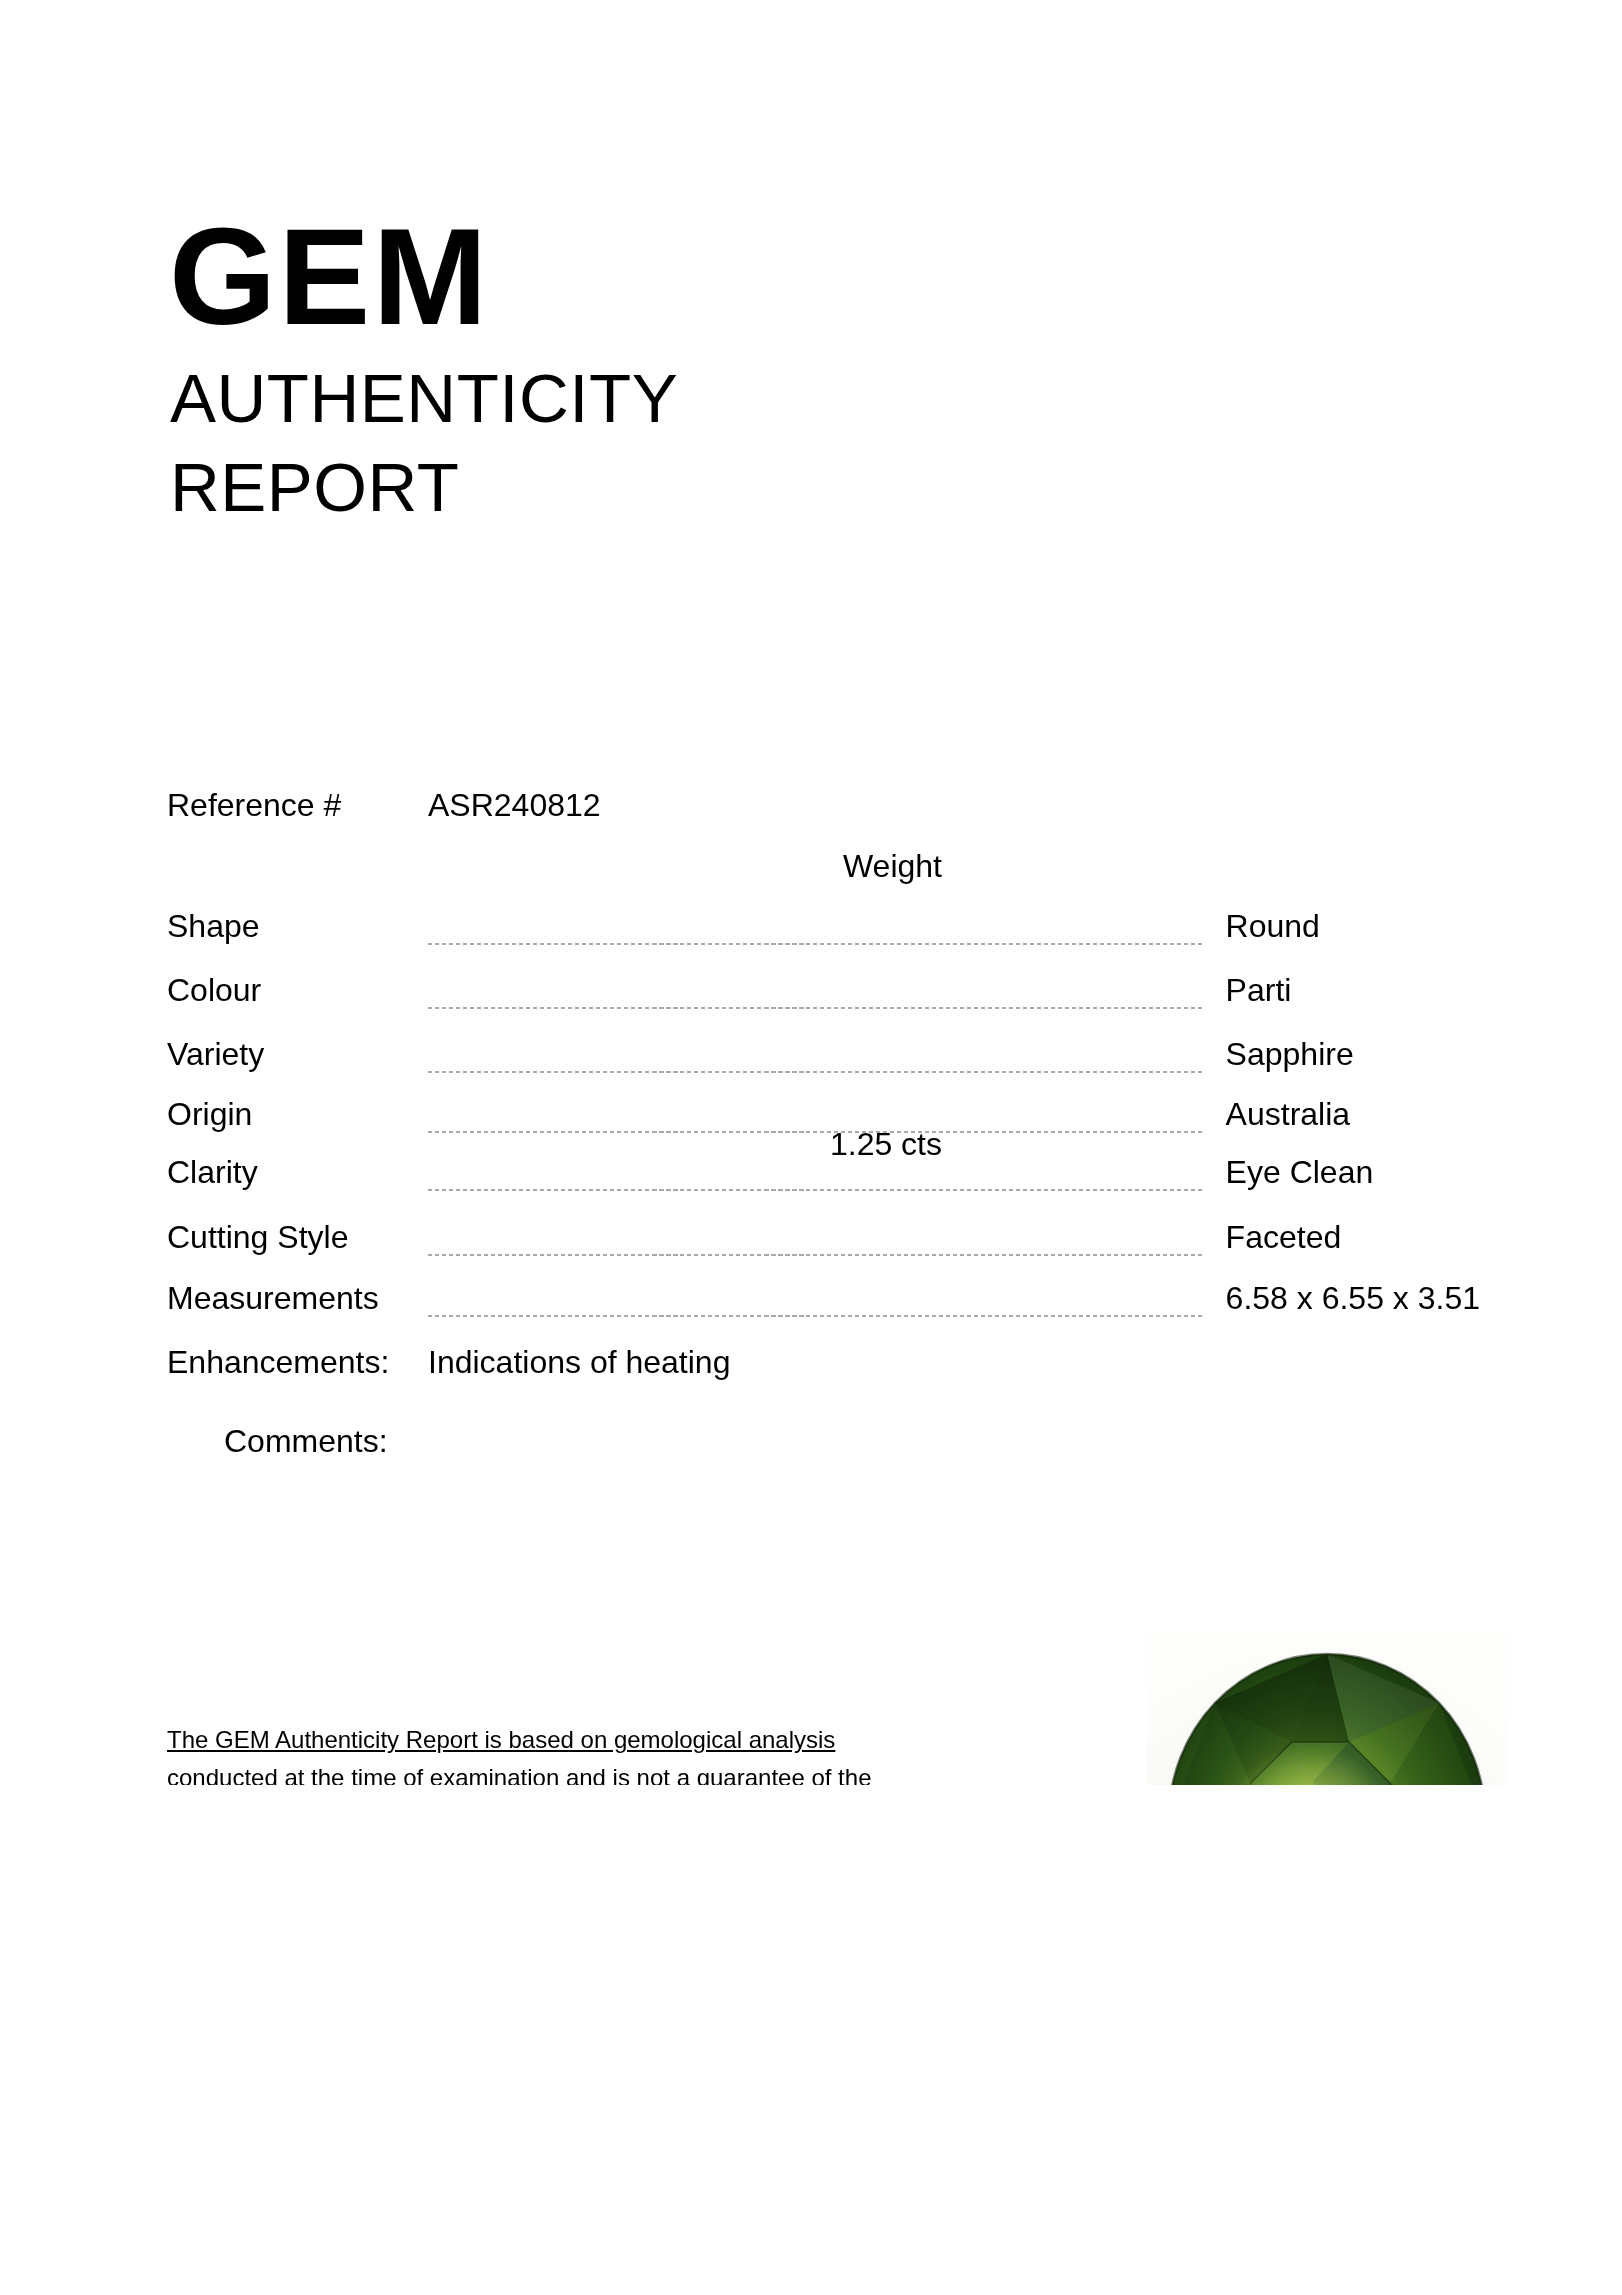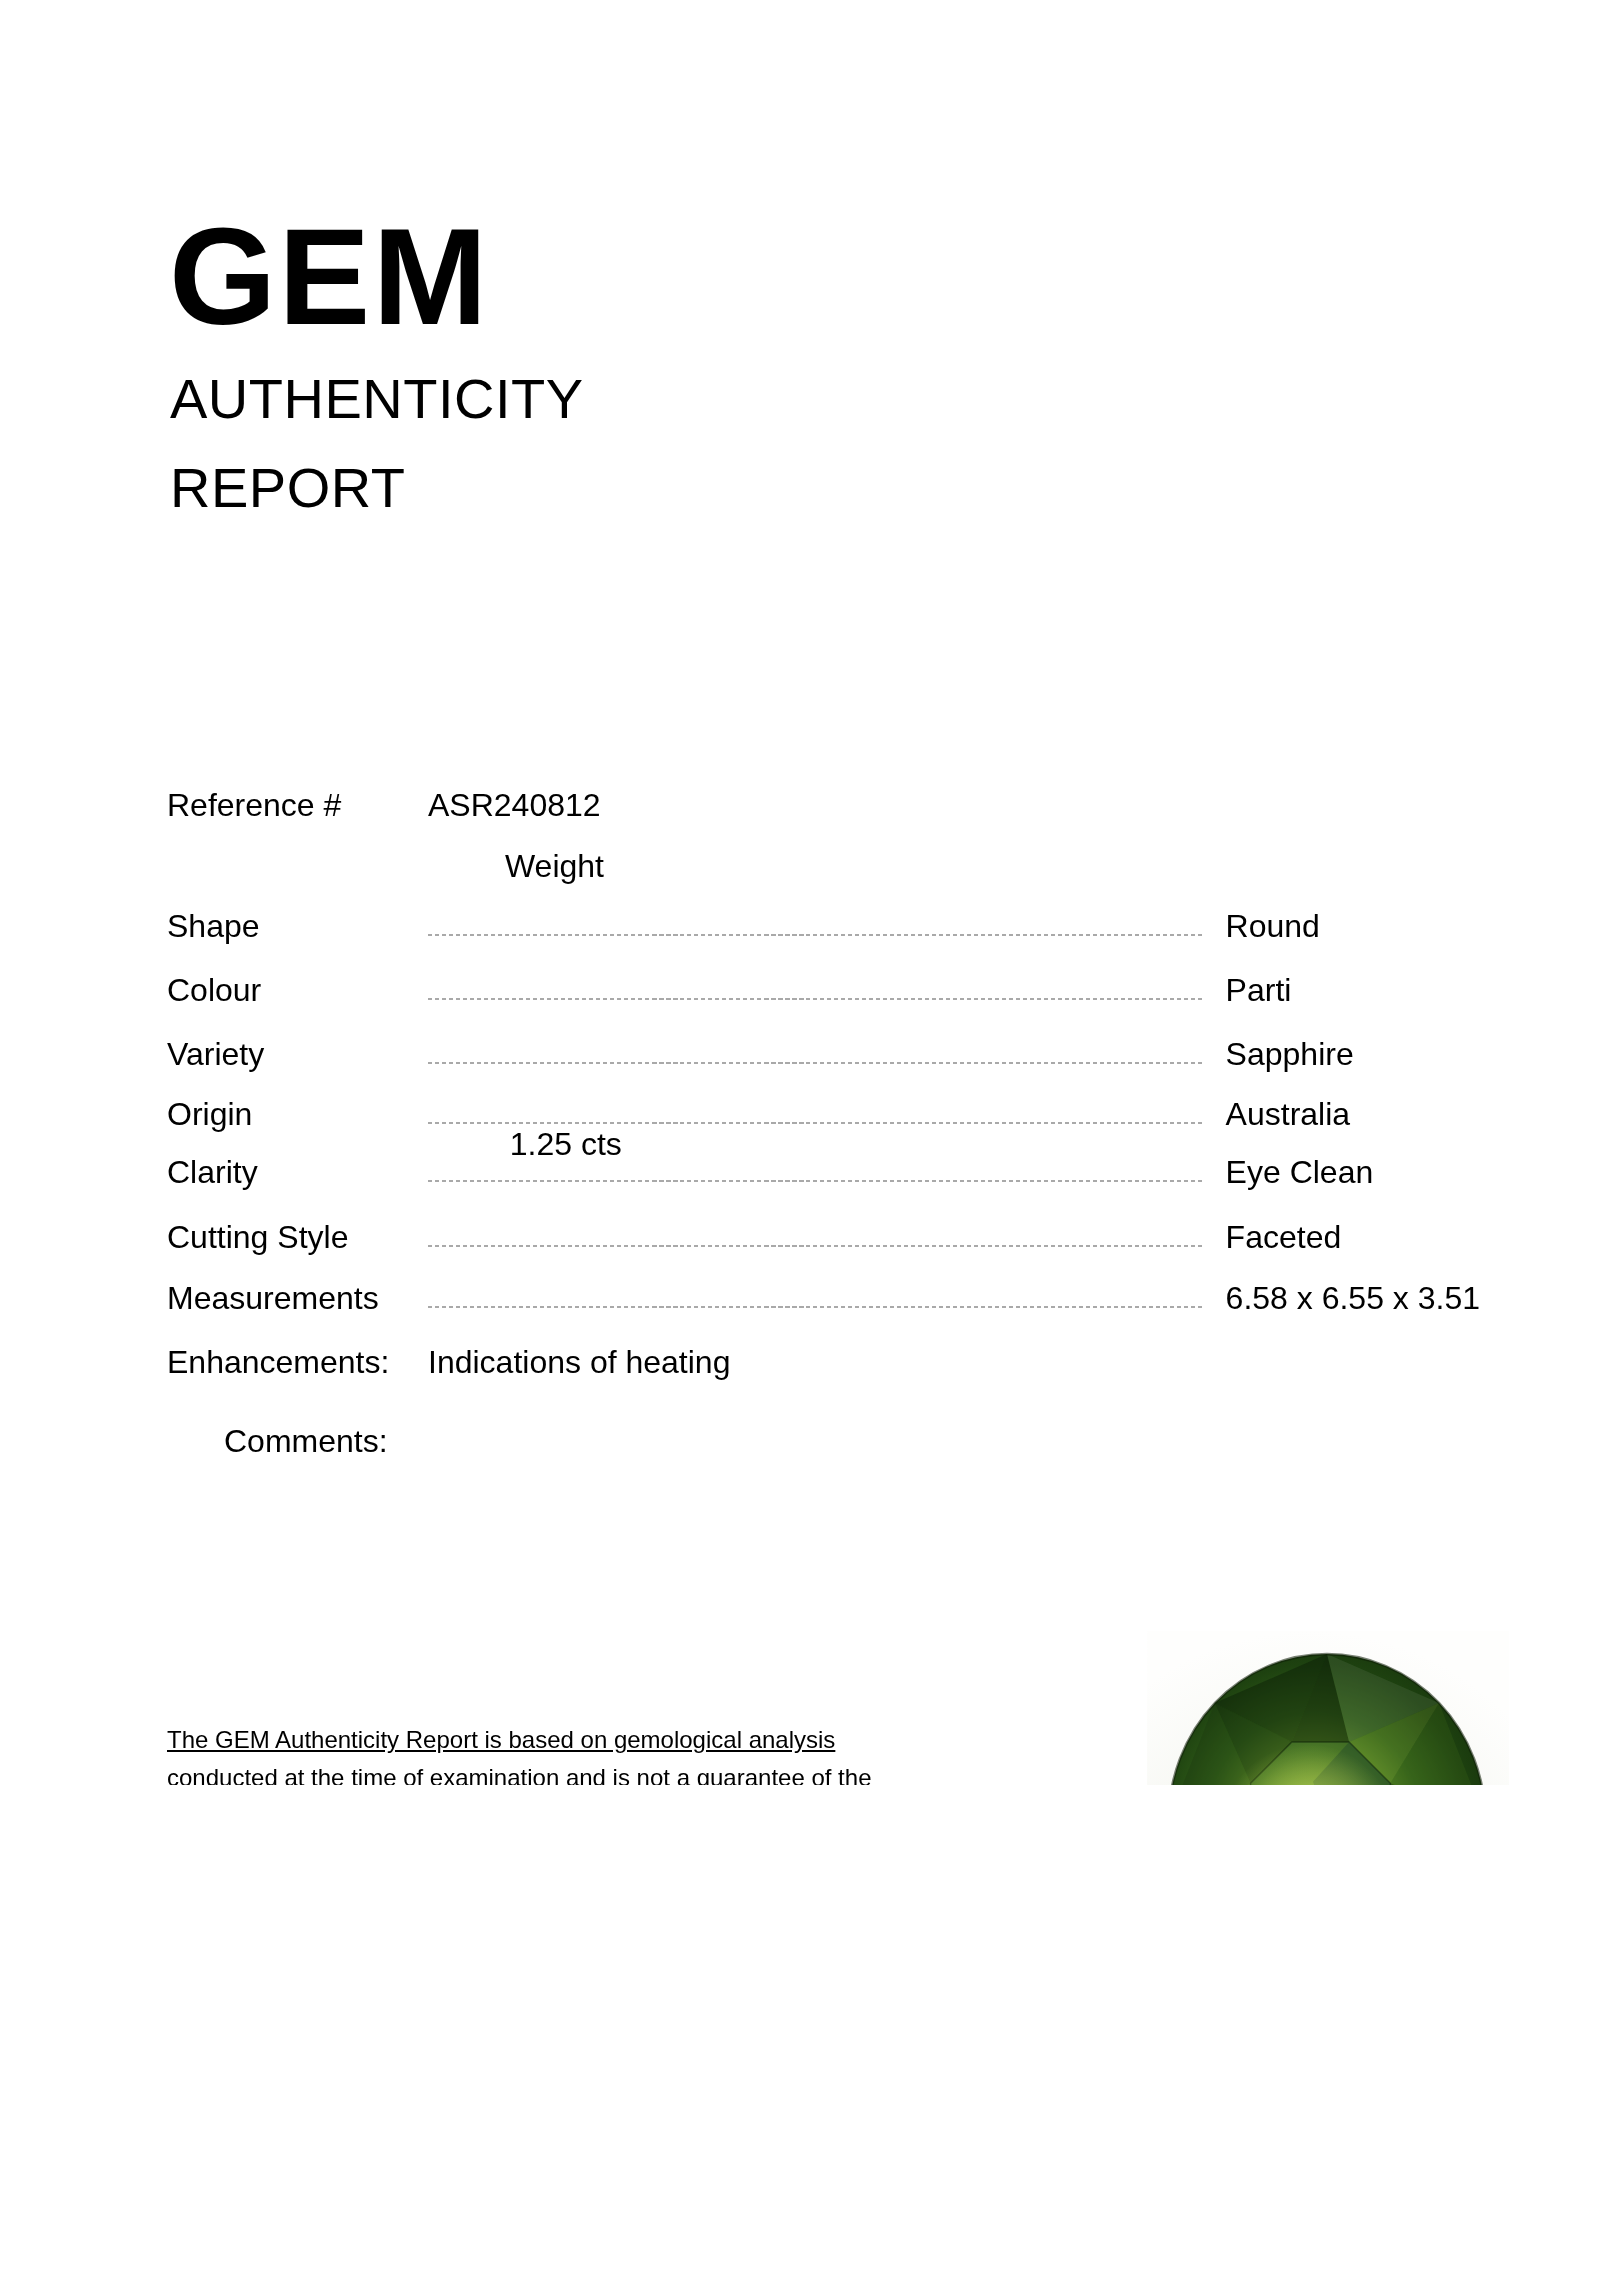--- a/index.html
+++ b/index.html
@@ -20,34 +20,34 @@
     font-size: 138px;
     line-height: 138px;
     font-weight: 700;
     letter-spacing: 2px;
     white-space: pre;
   }
   .subtitle {
     position: absolute;
     left: 170px;
     top: 354px;
-    font-size: 56px;
+    font-size: 69px;
     line-height: 89px;
     font-weight: 400;
     white-space: pre-line;
     letter-spacing: 0.5px;
   }
   .row {
     position: absolute;
     left: 167px;
     height: 37px;
     line-height: 37px;
     font-size: 32px;
     display: flex;
-    align-items: center;
+    align-items: flex-end;
     white-space: nowrap;
   }
   .row .lbl { flex: 0 0 261px; }
   .row.comment .lbl { margin-left: 57px; flex: 0 0 204px; }
   .leader {
     width: 775px;
     height: 2px;
     margin-top: 16.6px;
     background: repeating-linear-gradient(90deg,
       #a9a9a9 0, #a9a9a9 4.5px, transparent 4.5px, transparent 7px);

